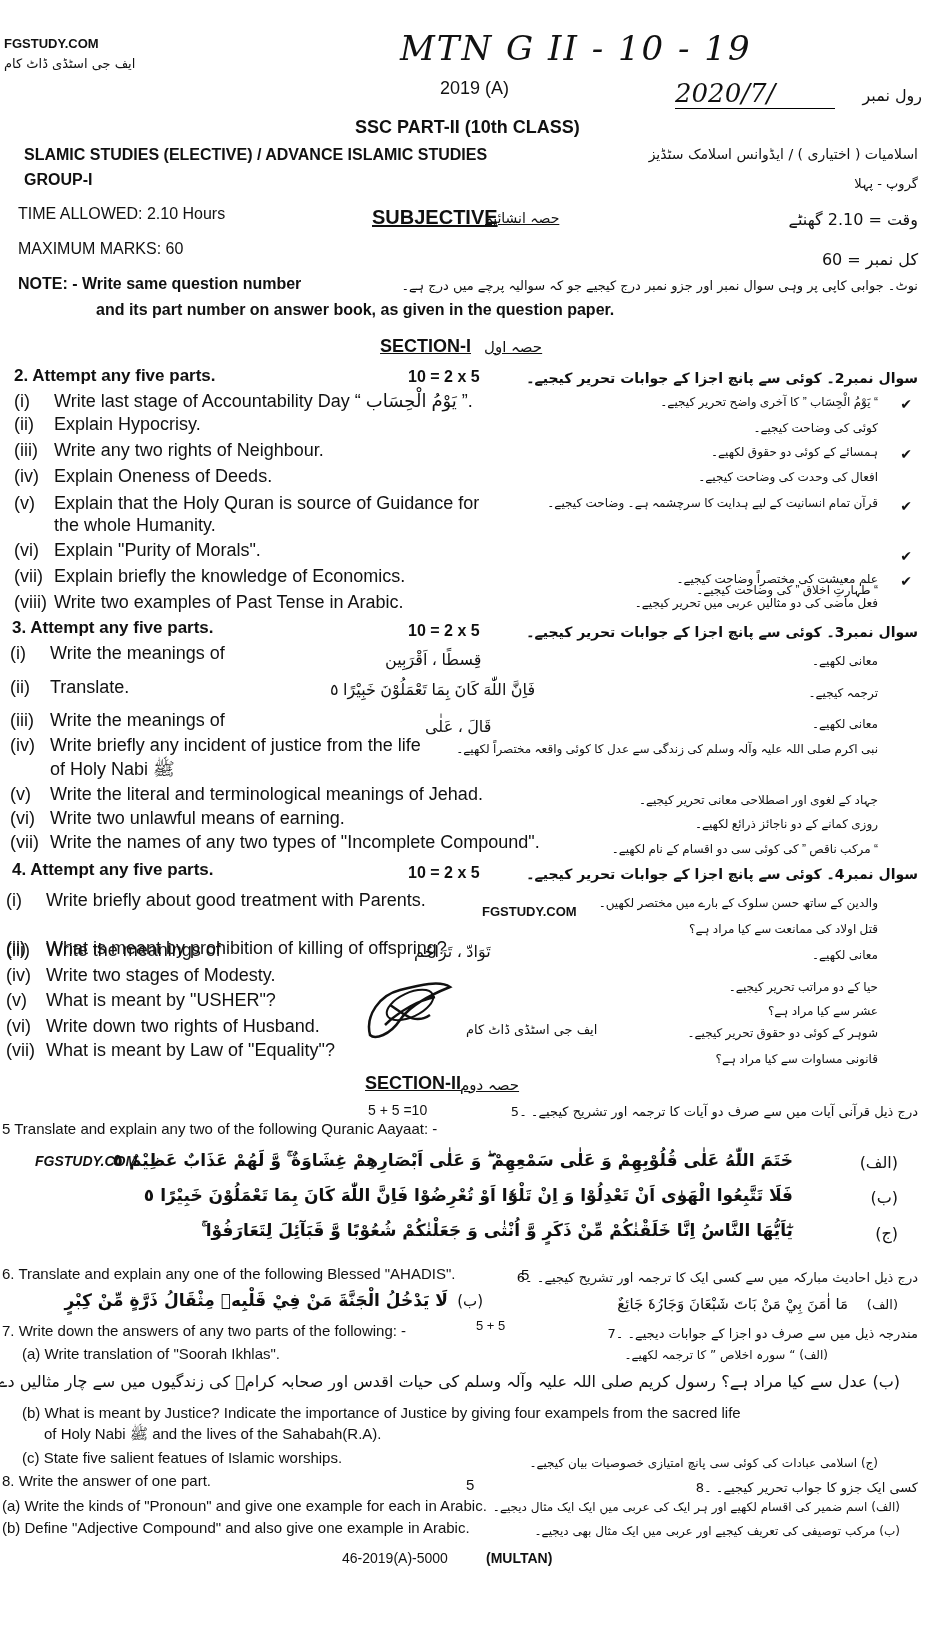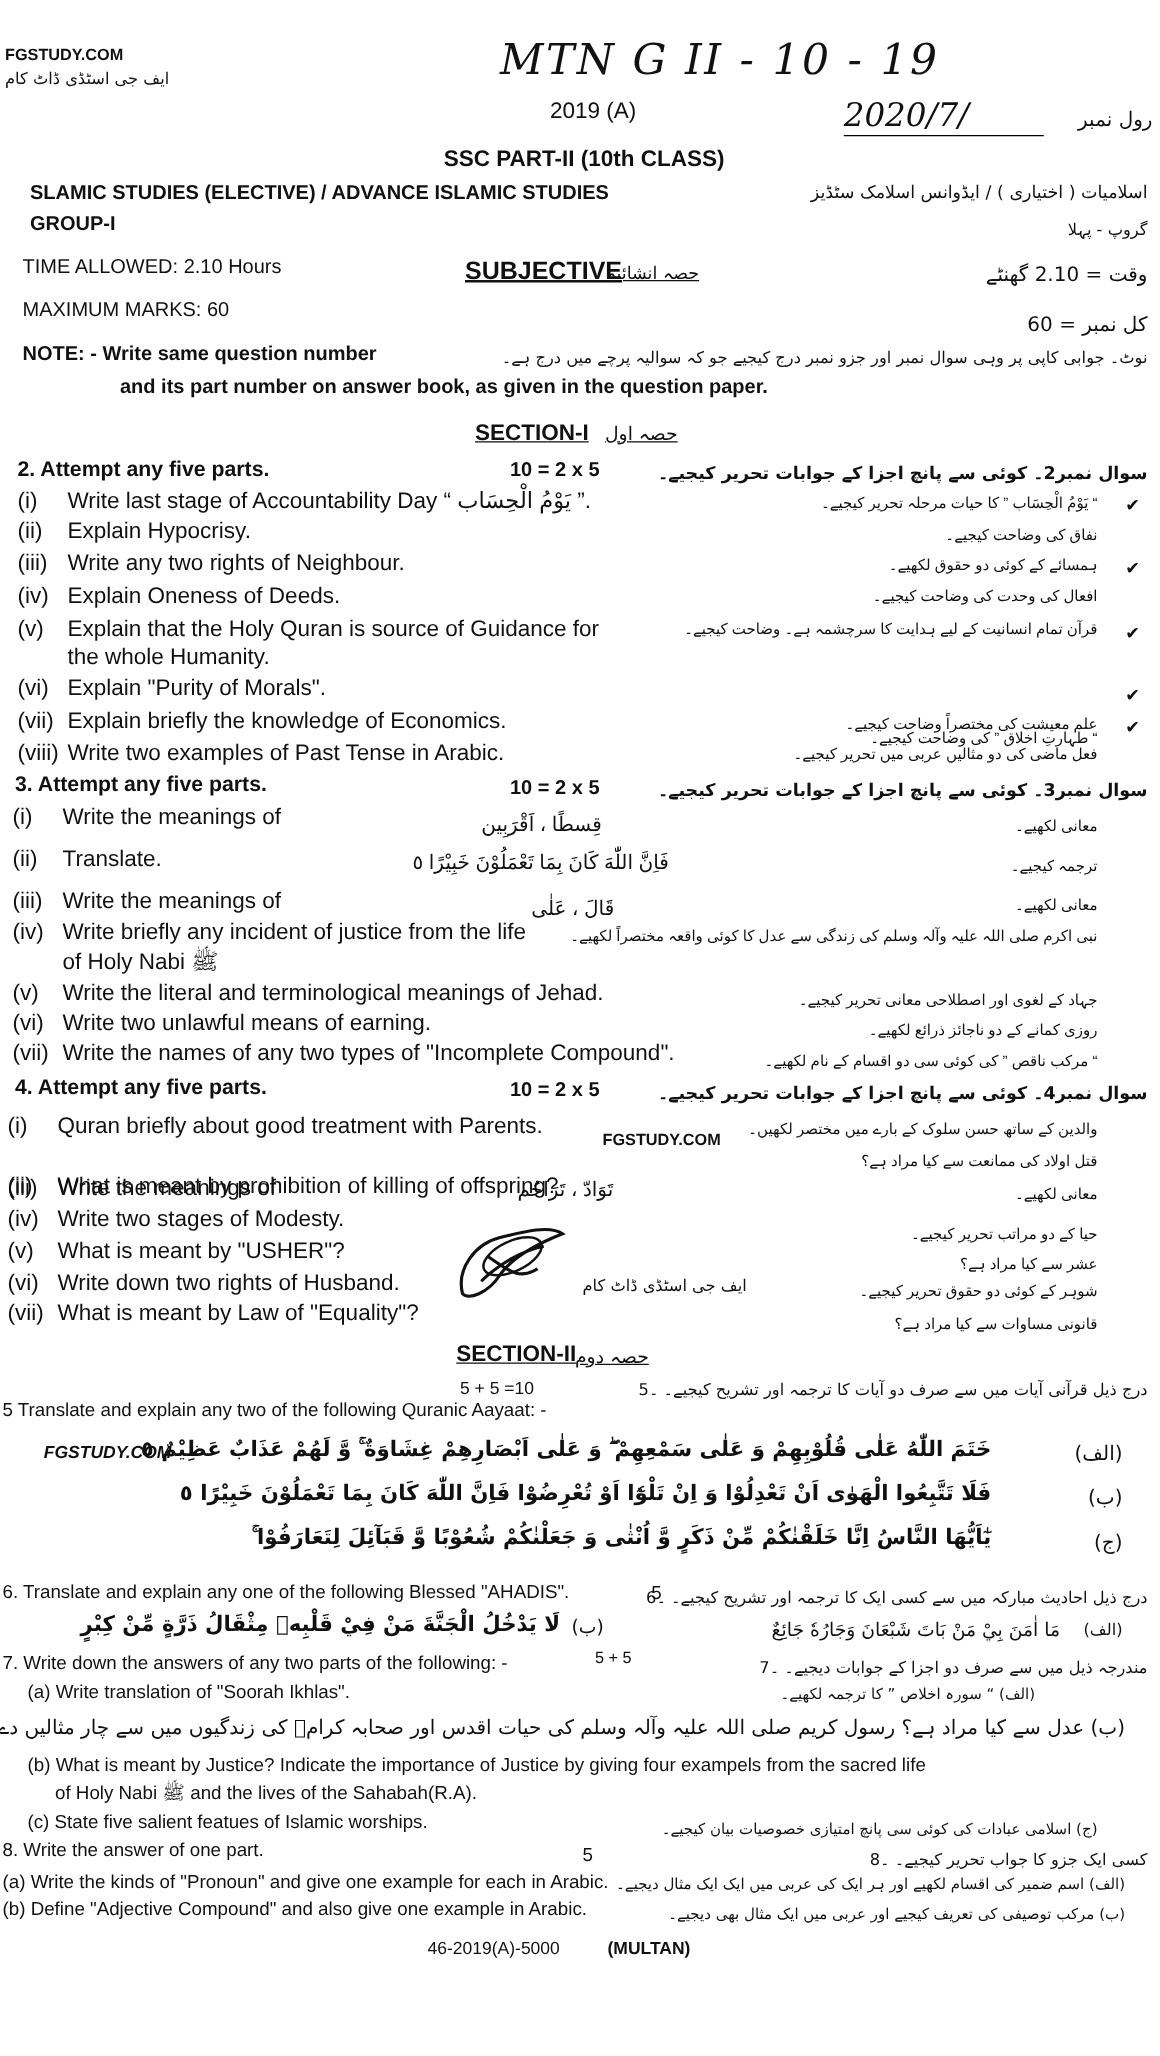--- a/index.html
+++ b/index.html
@@ -61,22 +61,22 @@
   <div class="item" style="left:14px;top:414px;"><span class="num">(ii)</span><span>Explain Hypocrisy.</span></div>
   <div class="item" style="left:14px;top:440px;"><span class="num">(iii)</span><span>Write any two rights of Neighbour.</span></div>
   <div class="item" style="left:14px;top:466px;"><span class="num">(iv)</span><span>Explain Oneness of Deeds.</span></div>
   <div class="item" style="left:14px;top:493px;"><span class="num">(v)</span><span>Explain that the Holy Quran is source of Guidance for</span></div>
   <div class="item" style="left:54px;top:515px;">the whole Humanity.</div>
   <div class="item" style="left:14px;top:540px;"><span class="num">(vi)</span><span>Explain "Purity of Morals".</span></div>
   <div class="item" style="left:14px;top:566px;"><span class="num">(vii)</span><span>Explain briefly the knowledge of Economics.</span></div>
   <div class="item" style="left:14px;top:592px;"><span class="num">(viii)</span><span>Write two examples of Past Tense in Arabic.</span></div>
 </div>
 <div>
-  <div class="urItem" style="top:395px;">“ یَوْمُ الْحِسَاب ” کا حیات مرحلہ تحریر کیجیے۔</div>
-  <div class="urItem" style="top:421px;">نفاق کی وضاحت کیجیے۔</div>
+  <div class="urItem" style="top:395px;">“ یَوْمُ الْحِسَاب ” کا آخری واضح تحریر کیجیے۔</div>
+  <div class="urItem" style="top:421px;">کوئی کی وضاحت کیجیے۔</div>
   <div class="urItem" style="top:445px;">ہمسائے کے کوئی دو حقوق لکھیے۔</div>
   <div class="urItem" style="top:470px;">افعال کی وحدت کی وضاحت کیجیے۔</div>
   <div class="urItem" style="top:496px;">قرآن تمام انسانیت کے لیے ہدایت کا سرچشمہ ہے۔ وضاحت کیجیے۔</div>
   <div class="urItem" style="top:548px;margin-top:35px;">“ طہارتِ اخلاق ” کی وضاحت کیجیے۔</div>
   <div class="urItem" style="top:572px;">علم معیشت کی مختصراً وضاحت کیجیے۔</div>
   <div class="urItem" style="top:596px;">فعل ماضی کی دو مثالیں عربی میں تحریر کیجیے۔</div>
   <div class="urNum" style="top:396px;">✔</div>
   <div class="urNum" style="top:446px;">✔</div>
   <div class="urNum" style="top:498px;">✔</div>
   <div class="urNum" style="top:548px;">✔</div>
@@ -109,21 +109,21 @@
   <div class="urItem" style="top:817px;">روزی کمانے کے دو ناجائز ذرائع لکھیے۔</div>
   <div class="urItem" style="top:842px;">“ مرکب ناقص ” کی کوئی سی دو اقسام کے نام لکھیے۔</div>
 </div>
 
 <div class="abs bold f17" style="left:12px;top:860px;">4.  Attempt any five parts.</div>
 <div class="abs bold f16" style="left:408px;top:864px;">10 = 2 x 5</div>
 <div class="abs ur bold f14" style="right:10px;top:866px;">سوال نمبر4۔ کوئی سے پانچ اجزا کے جوابات تحریر کیجیے۔</div>
 <div class="abs bold f13" style="left:482px;top:904px;">FGSTUDY.COM</div>
 
 <div>
-  <div class="item" style="left:6px;top:890px;"><span class="num">(i)</span><span>Quran briefly about good treatment with Parents.</span></div>
+  <div class="item" style="left:6px;top:890px;"><span class="num">(i)</span><span>Write briefly about good treatment with Parents.</span></div>
   <div class="item" style="left:6px;top:914px;margin-top:24px;"><span class="num">(ii)</span><span>What is meant by prohibition of killing of offspring?</span></div>
   <div class="item" style="left:6px;top:940px;"><span class="num">(iii)</span><span>Write the meanings of</span></div>
   <div class="abs f16" style="left:414px;top:942px;">تَوَادّ ، تَرَاحُم</div>
   <div class="item" style="left:6px;top:965px;"><span class="num">(iv)</span><span>Write two stages of Modesty.</span></div>
   <div class="item" style="left:6px;top:990px;"><span class="num">(v)</span><span>What is meant by "USHER"?</span></div>
   <div class="item" style="left:6px;top:1016px;"><span class="num">(vi)</span><span>Write down two rights of Husband.</span></div>
   <div class="item" style="left:6px;top:1040px;"><span class="num">(vii)</span><span>What is meant by Law of "Equality"?</span></div>
 </div>
 <div>
   <div class="urItem" style="top:896px;">والدین کے ساتھ حسن سلوک کے بارے میں مختصر لکھیں۔</div>

